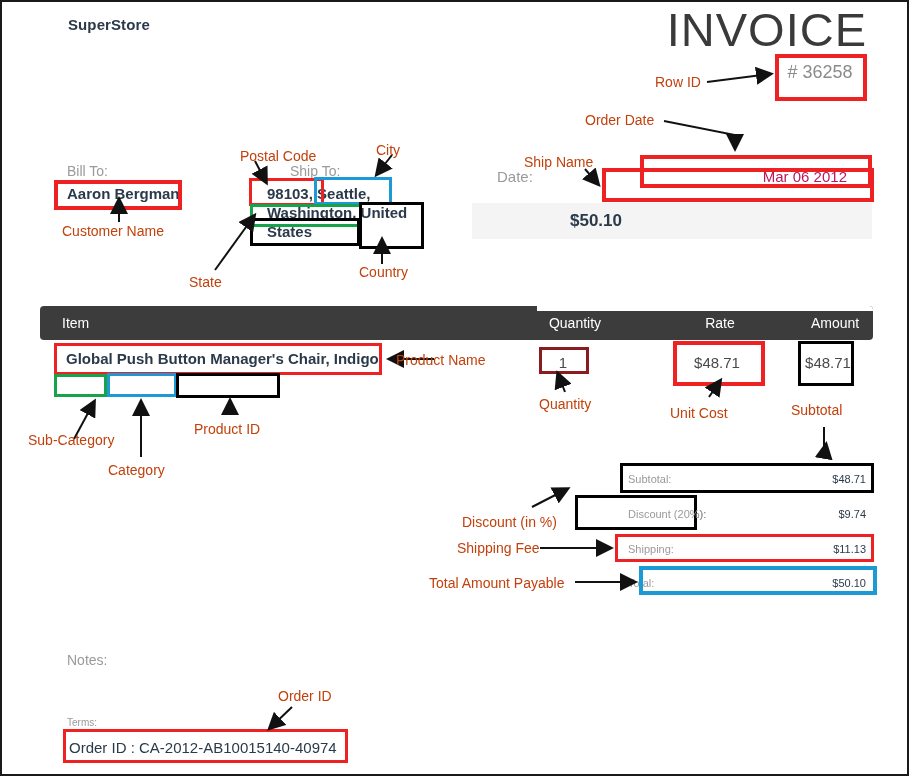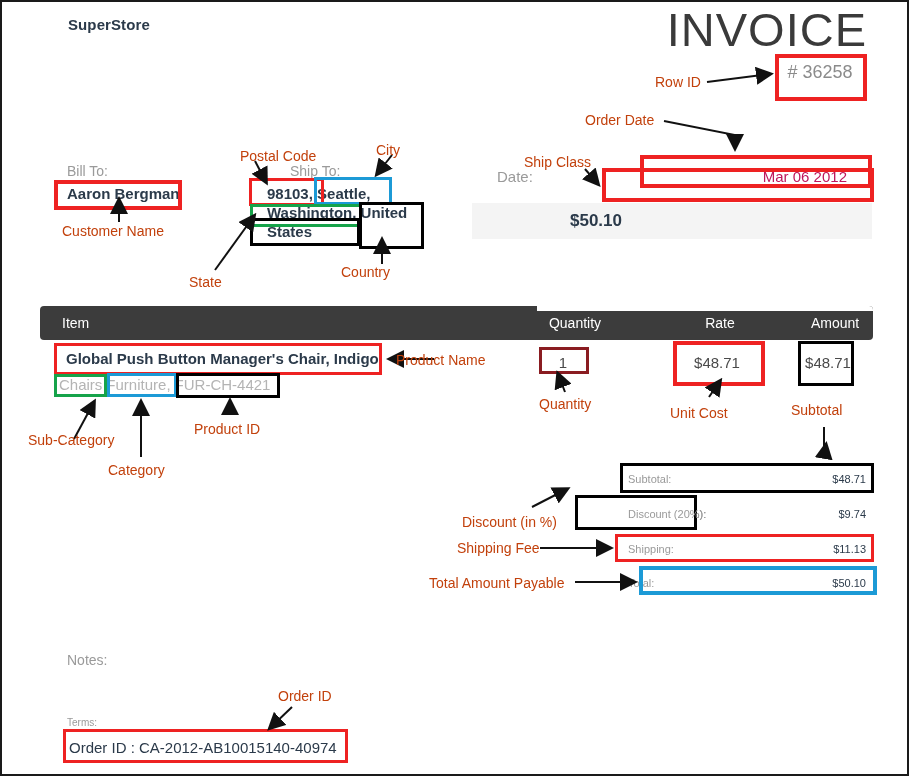--- a/index.html
+++ b/index.html
@@ -157,23 +157,20 @@
 
   <div class="thead">
     <div class="notch"></div>
     <div class="c c-item">Item</div>
     <div class="c c-qty">Quantity</div>
     <div class="c c-rate">Rate</div>
     <div class="c c-amt">Amount</div>
   </div>
 
   <div class="prod-name">Global Push Button Manager's Chair, Indigo</div>
-  <div class="prod-sub">
-    <span>Chairs</span><span>Furniture,</span><span>FUR-CH-4421</span>
-  </div>
   <div class="qty-val">1</div>
   <div class="rate-val">$48.71</div>
   <div class="amt-val">$48.71</div>
 
   <div class="tot-row" id="tot-sub">
     <div class="k">Subtotal:</div>
     <div class="v">$48.71</div>
   </div>
   <div class="tot-row" id="tot-disc">
     <div class="k">Discount (20%):</div>
@@ -262,26 +259,26 @@
       <path d="M822,425 L822,455 L824,443"></path>
       <path d="M530,505 L565,487"></path>
       <path d="M538,546 L608,546"></path>
       <path d="M573,580 L632,580"></path>
       <path d="M290,705 L268,726"></path>
     </g>
   </svg>
 
   <div class="anno-lbl" style="left:653px;top:72px;">Row ID</div>
   <div class="anno-lbl" style="left:583px;top:110px;">Order Date</div>
-  <div class="anno-lbl" style="left:522px;top:152px;">Ship Class</div>
+  <div class="anno-lbl" style="left:522px;top:152px;">Ship Name</div>
   <div class="anno-lbl" style="left:60px;top:221px;">Customer Name</div>
   <div class="anno-lbl" style="left:238px;top:146px;">Postal Code</div>
   <div class="anno-lbl" style="left:374px;top:140px;">City</div>
   <div class="anno-lbl" style="left:187px;top:272px;">State</div>
-  <div class="anno-lbl" style="left:339px;top:262px;">Country</div>
+  <div class="anno-lbl" style="left:357px;top:262px;">Country</div>
   <div class="anno-lbl" style="left:394px;top:350px;">Product Name</div>
   <div class="anno-lbl" style="left:26px;top:430px;">Sub-Category</div>
   <div class="anno-lbl" style="left:106px;top:460px;">Category</div>
   <div class="anno-lbl" style="left:192px;top:419px;">Product ID</div>
   <div class="anno-lbl" style="left:537px;top:394px;">Quantity</div>
   <div class="anno-lbl" style="left:668px;top:403px;">Unit Cost</div>
   <div class="anno-lbl" style="left:789px;top:400px;">Subtotal</div>
   <div class="anno-lbl" style="left:460px;top:512px;">Discount (in %)</div>
   <div class="anno-lbl" style="left:455px;top:538px;">Shipping Fee</div>
   <div class="anno-lbl" style="left:427px;top:573px;">Total Amount Payable</div>

